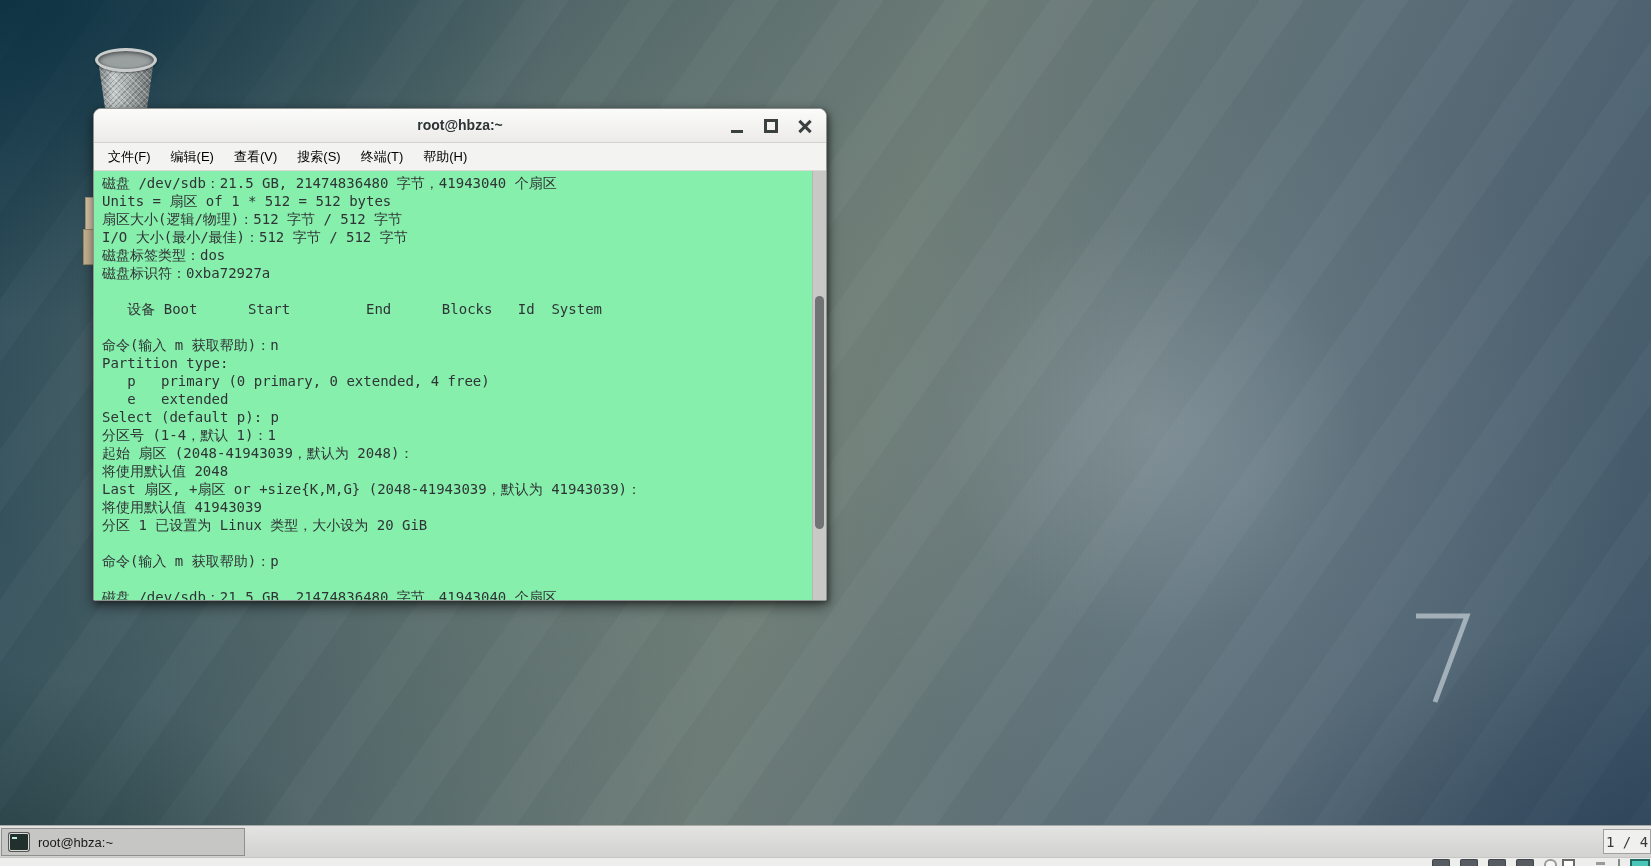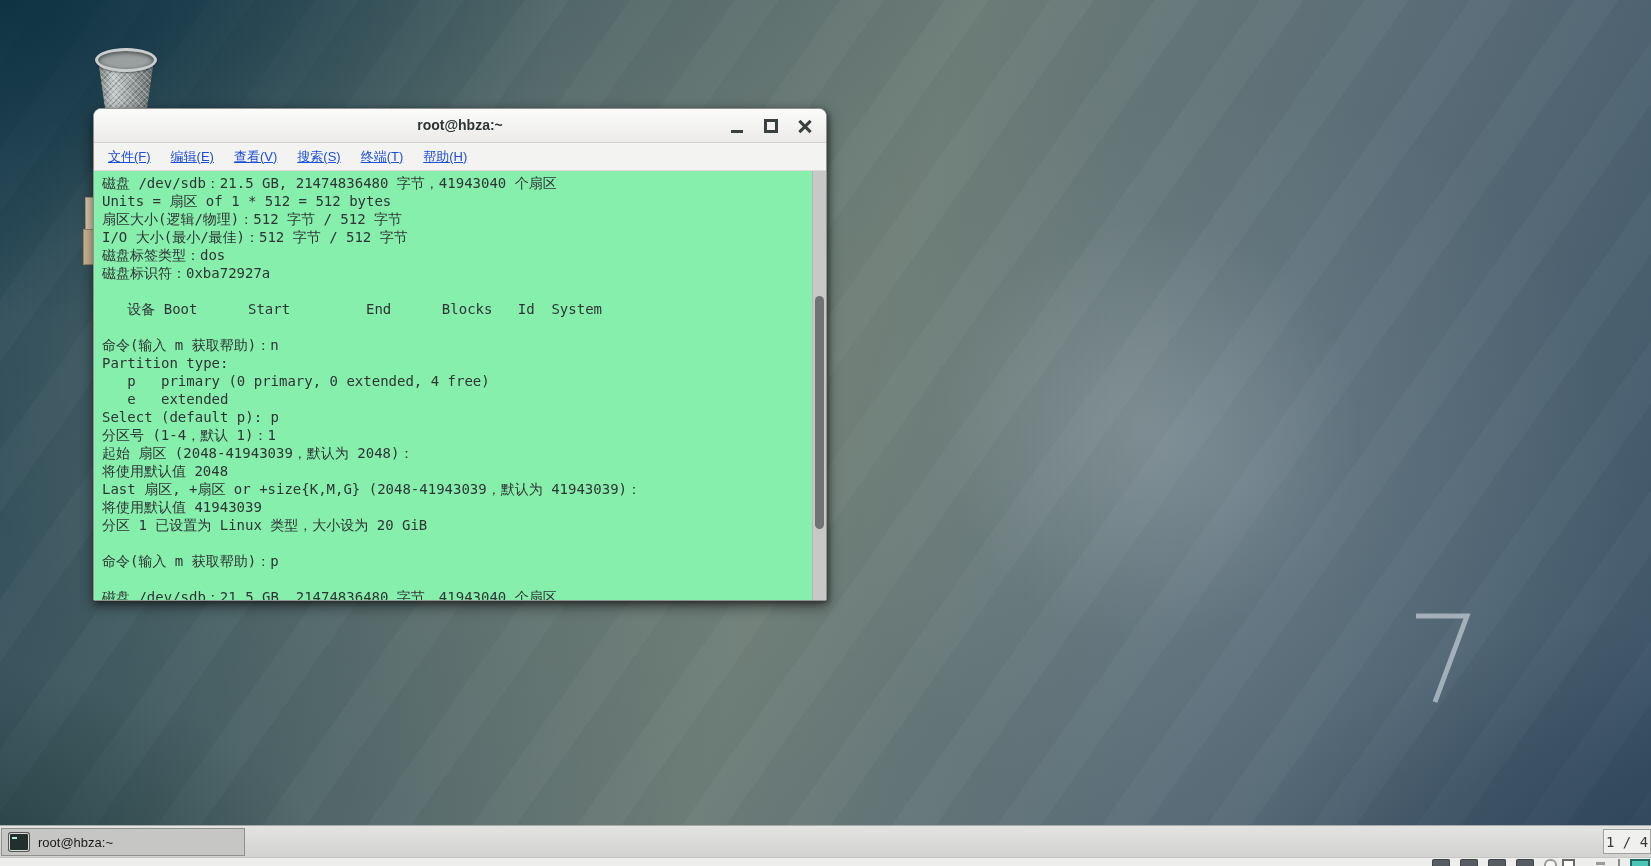--- a/index.html
+++ b/index.html
@@ -77,21 +77,21 @@
   .glyph-close{position:relative;width:14px;height:14px;}
   .glyph-close:before,.glyph-close:after{
     content:"";position:absolute;left:-1px;top:6px;width:16px;height:3px;background:#3a3f3f;
   }
   .glyph-close:before{transform:rotate(45deg);}
   .glyph-close:after{transform:rotate(-45deg);}
   .menubar{
     height:27px;background:#f3f3f1;border-bottom:1px solid #dbdad8;
     display:flex;align-items:center;padding-left:4px;
   }
-  .menu-item{font-size:13px;color:#1d4ed8;padding:4px 10px;cursor:default;text-decoration:underline;}
+  .menu-item{font-size:13px;color:#000000;padding:4px 10px;cursor:default;}
   .term{
     position:relative;height:431px;background:#86efac;
   }
   .term pre{
     margin:0;padding:3px 8px 0 8px;
     font-family:"DejaVu Sans Mono","Liberation Mono",monospace;
     font-size:14px;line-height:18px;color:#303436;white-space:pre;
   }
   .scrollbar{
     position:absolute;top:0;right:0;width:14px;height:431px;

